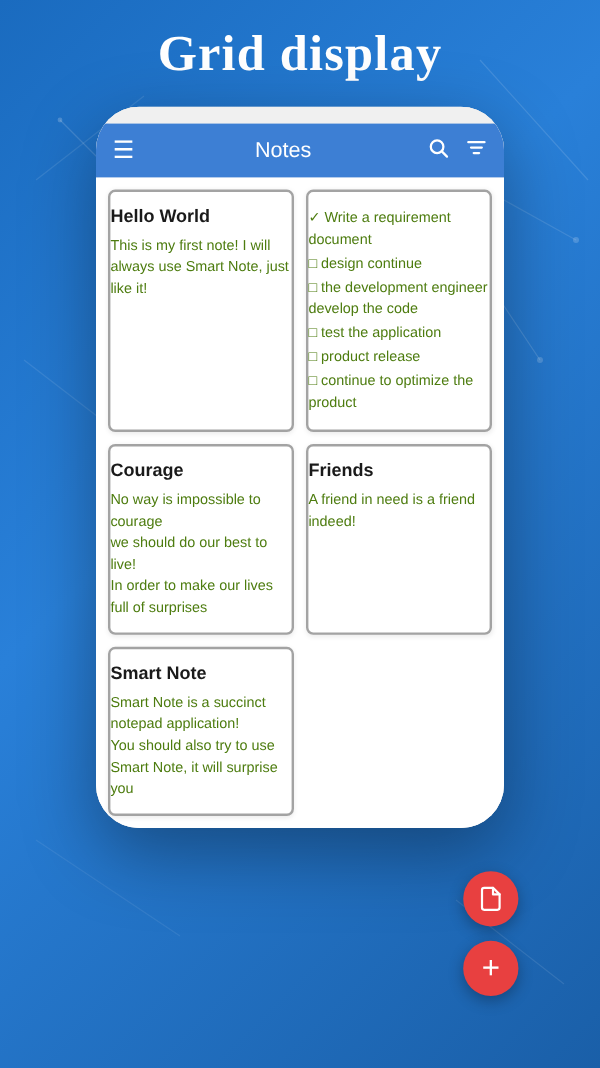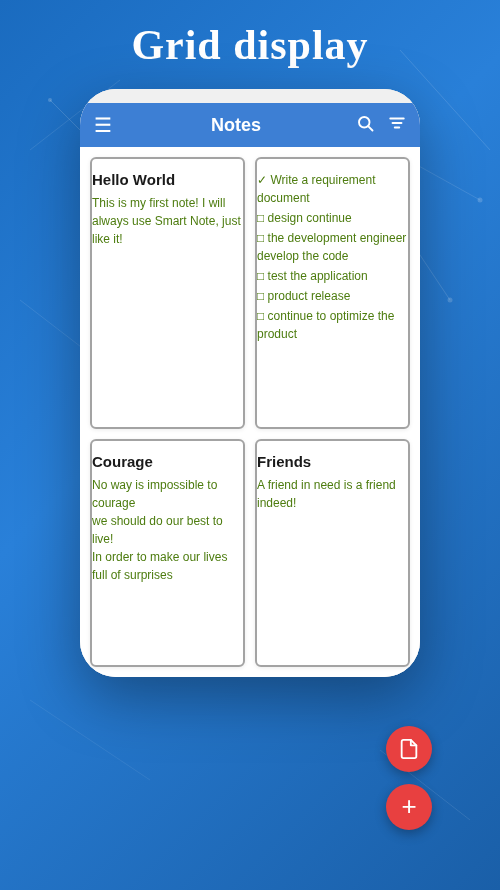--- a/index.html
+++ b/index.html
@@ -66,21 +66,21 @@
     .app-bar-menu {
       color: white;
       font-size: 20px;
       cursor: pointer;
     }
 
     .app-bar-title {
       flex: 1;
       color: white;
       font-size: 18px;
-      font-weight: 700;
+      font-weight: 400;
       text-align: center;
       margin-left: 4px;
     }
 
     .app-bar-icons {
       display: flex;
       gap: 14px;
       color: white;
       font-size: 18px;
     }
@@ -222,20 +222,24 @@
     <div class="note-card">
       <div class="note-title">Courage</div>
       <div class="note-body">No way is impossible to courage<br>we should do our best to live!<br>In order to make our lives full of surprises</div>
     </div>
 
     <div class="note-card">
       <div class="note-title">Friends</div>
       <div class="note-body">A friend in need is a friend indeed!</div>
     </div>
 
+    <div class="note-card" style="grid-column: 1 / 2;">
+      <div class="note-title">Smart Note</div>
+      <div class="note-body">Smart Note is a succinct notepad application!<br>You should also try to use Smart Note, it will surprise you</div>
+    </div>
 
   </div>
 </div>
 
 <div class="fab-container">
   <button class="fab fab-doc" title="New note">
     <svg width="22" height="22" viewBox="0 0 24 24" fill="none" stroke="white" stroke-width="2" stroke-linecap="round" stroke-linejoin="round">
       <path d="M14 2H6a2 2 0 0 0-2 2v16a2 2 0 0 0 2 2h12a2 2 0 0 0 2-2V8z"></path>
       <polyline points="14 2 14 8 20 8"></polyline>
     </svg>

